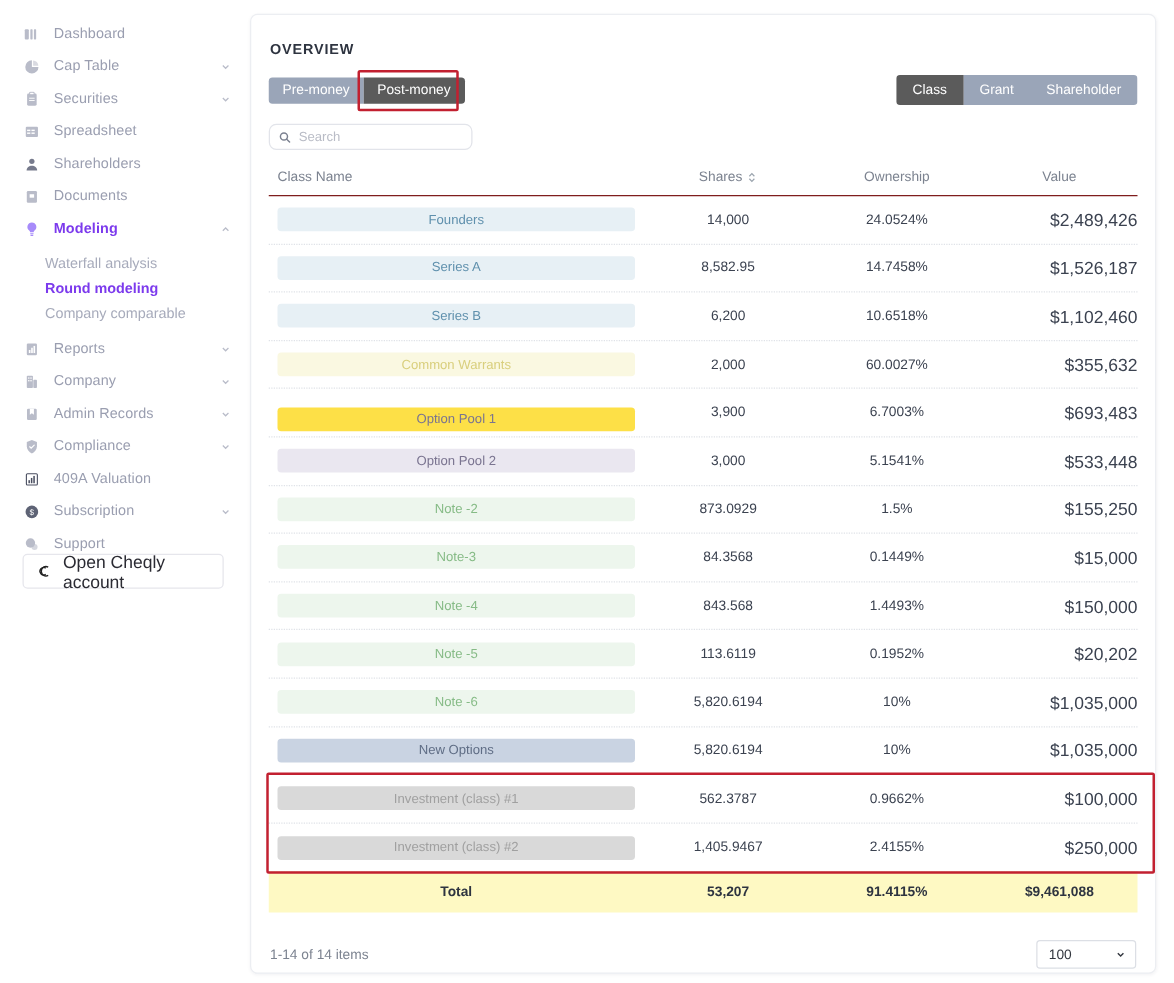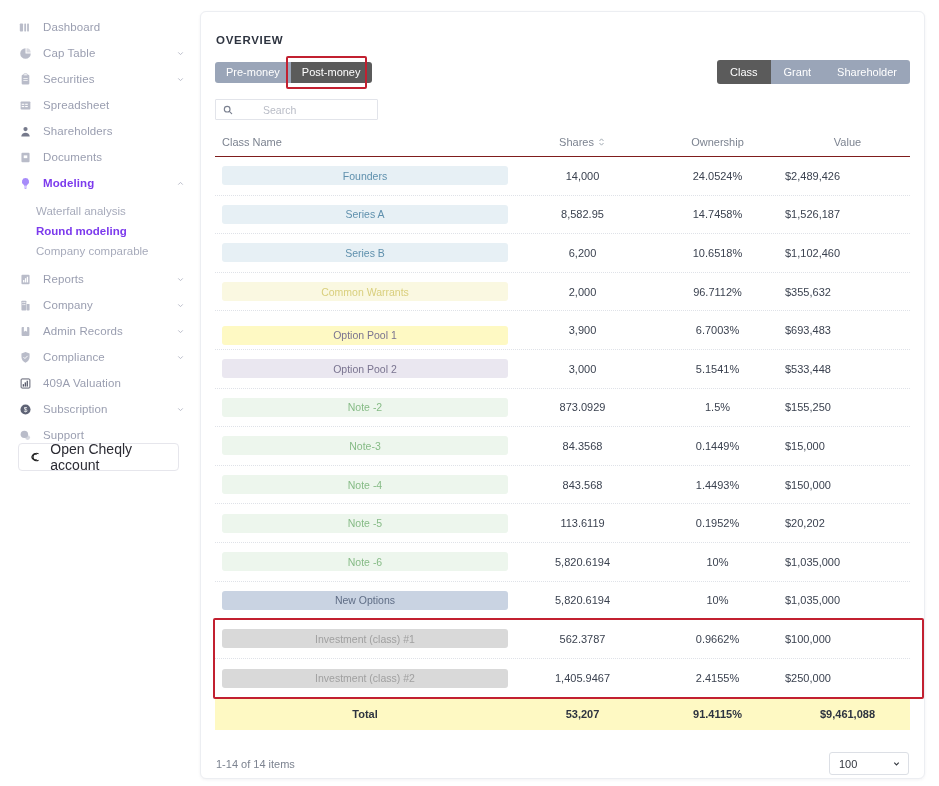--- a/index.html
+++ b/index.html
@@ -125,25 +125,24 @@
     font-size: 11px; color: #ffffff;
     cursor: pointer; border: none; font-family: inherit;
     background: #9aa5b8;
   }
   .seg3.active { background: #5b5b5b; }
 
   .search-wrap {
     margin-top: 15px;
     width: 163px; height: 21px;
     border: 1px solid #e2e4ea;
-    border-radius: 1px;
+    border-radius: 6px;
     display: flex; align-items: center;
     padding: 0 7px;
     background: #fff;
-    gap: 24px;
   }
   .search-ico { width: 10px; height: 10px; margin-right: 6px; color: #7b8190; display:flex;align-items:center;justify-content:center;}
   .search-input {
     border: none; outline: none;
     font-size: 10.5px; color: #333;
     width: 100%;
     font-family: inherit;
     background: transparent;
   }
   .search-input::placeholder { color: #b9bcc6; }
@@ -174,21 +173,21 @@
   .cell-name { width: 300px; padding: 0 7px; }
   .pill {
     height: 19px;
     border-radius: 3px;
     display: flex; align-items: center; justify-content: center;
     font-size: 10.5px;
     width: 100%;
   }
   .cell-sh  { width: 135px; text-align: center; font-size: 11px; color: #3b4250; }
   .cell-own { width: 135px; text-align: center; font-size: 11px; color: #3b4250; }
-  .cell-val { width: 125px; text-align: left; font-size: 11px; color: #3b4250; }
+  .cell-val { width: 125px; text-align: right; font-size: 14px; color: #3b4250; }
 
   .total-row {
     display: flex; align-items: center;
     height: 33px;
     background: #fef9c3;
     border-top: 1px dotted #dfe2e8;
   }
   .total-lbl {
     width: 300px; text-align: center;
     font-size: 11px; font-weight: bold; color: #2e3440;
@@ -518,26 +517,26 @@
               </div>
               <div class="cell-sh">6,200</div>
               <div class="cell-own">10.6518%</div>
               <div class="cell-val">$1,102,460</div>
             </div>
             <div class="trow">
               <div class="cell-name">
                 <span class="pill" style="background: rgb(250, 248, 225); color: rgb(217, 207, 125);">Common Warrants</span>
               </div>
               <div class="cell-sh">2,000</div>
-              <div class="cell-own">96.7112%</div>
+              <div class="cell-own">60.0027%</div>
               <div class="cell-val">$355,632</div>
             </div>
             <div class="trow">
               <div class="cell-name">
-                <span class="pill" style="background: #fef9c3; color: rgb(122, 116, 144); margin-top: 10px;">Option Pool 1</span>
+                <span class="pill" style="background: #fde047; color: rgb(122, 116, 144); margin-top: 10px;">Option Pool 1</span>
               </div>
               <div class="cell-sh">3,900</div>
               <div class="cell-own">6.7003%</div>
               <div class="cell-val">$693,483</div>
             </div>
             <div class="trow">
               <div class="cell-name">
                 <span class="pill" style="background: rgb(234, 231, 240); color: rgb(122, 116, 144);">Option Pool 2</span>
               </div>
               <div class="cell-sh">3,000</div>

